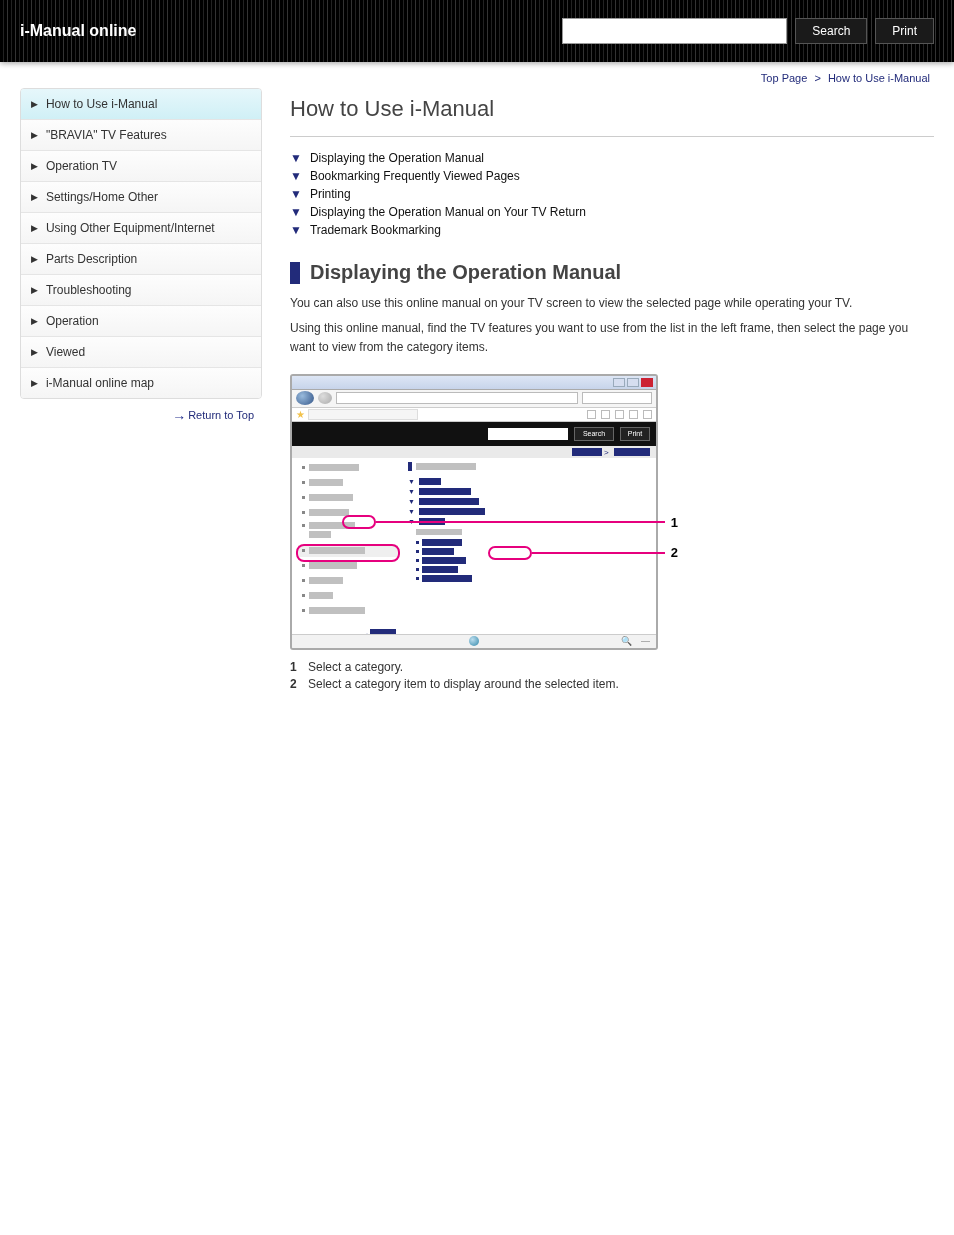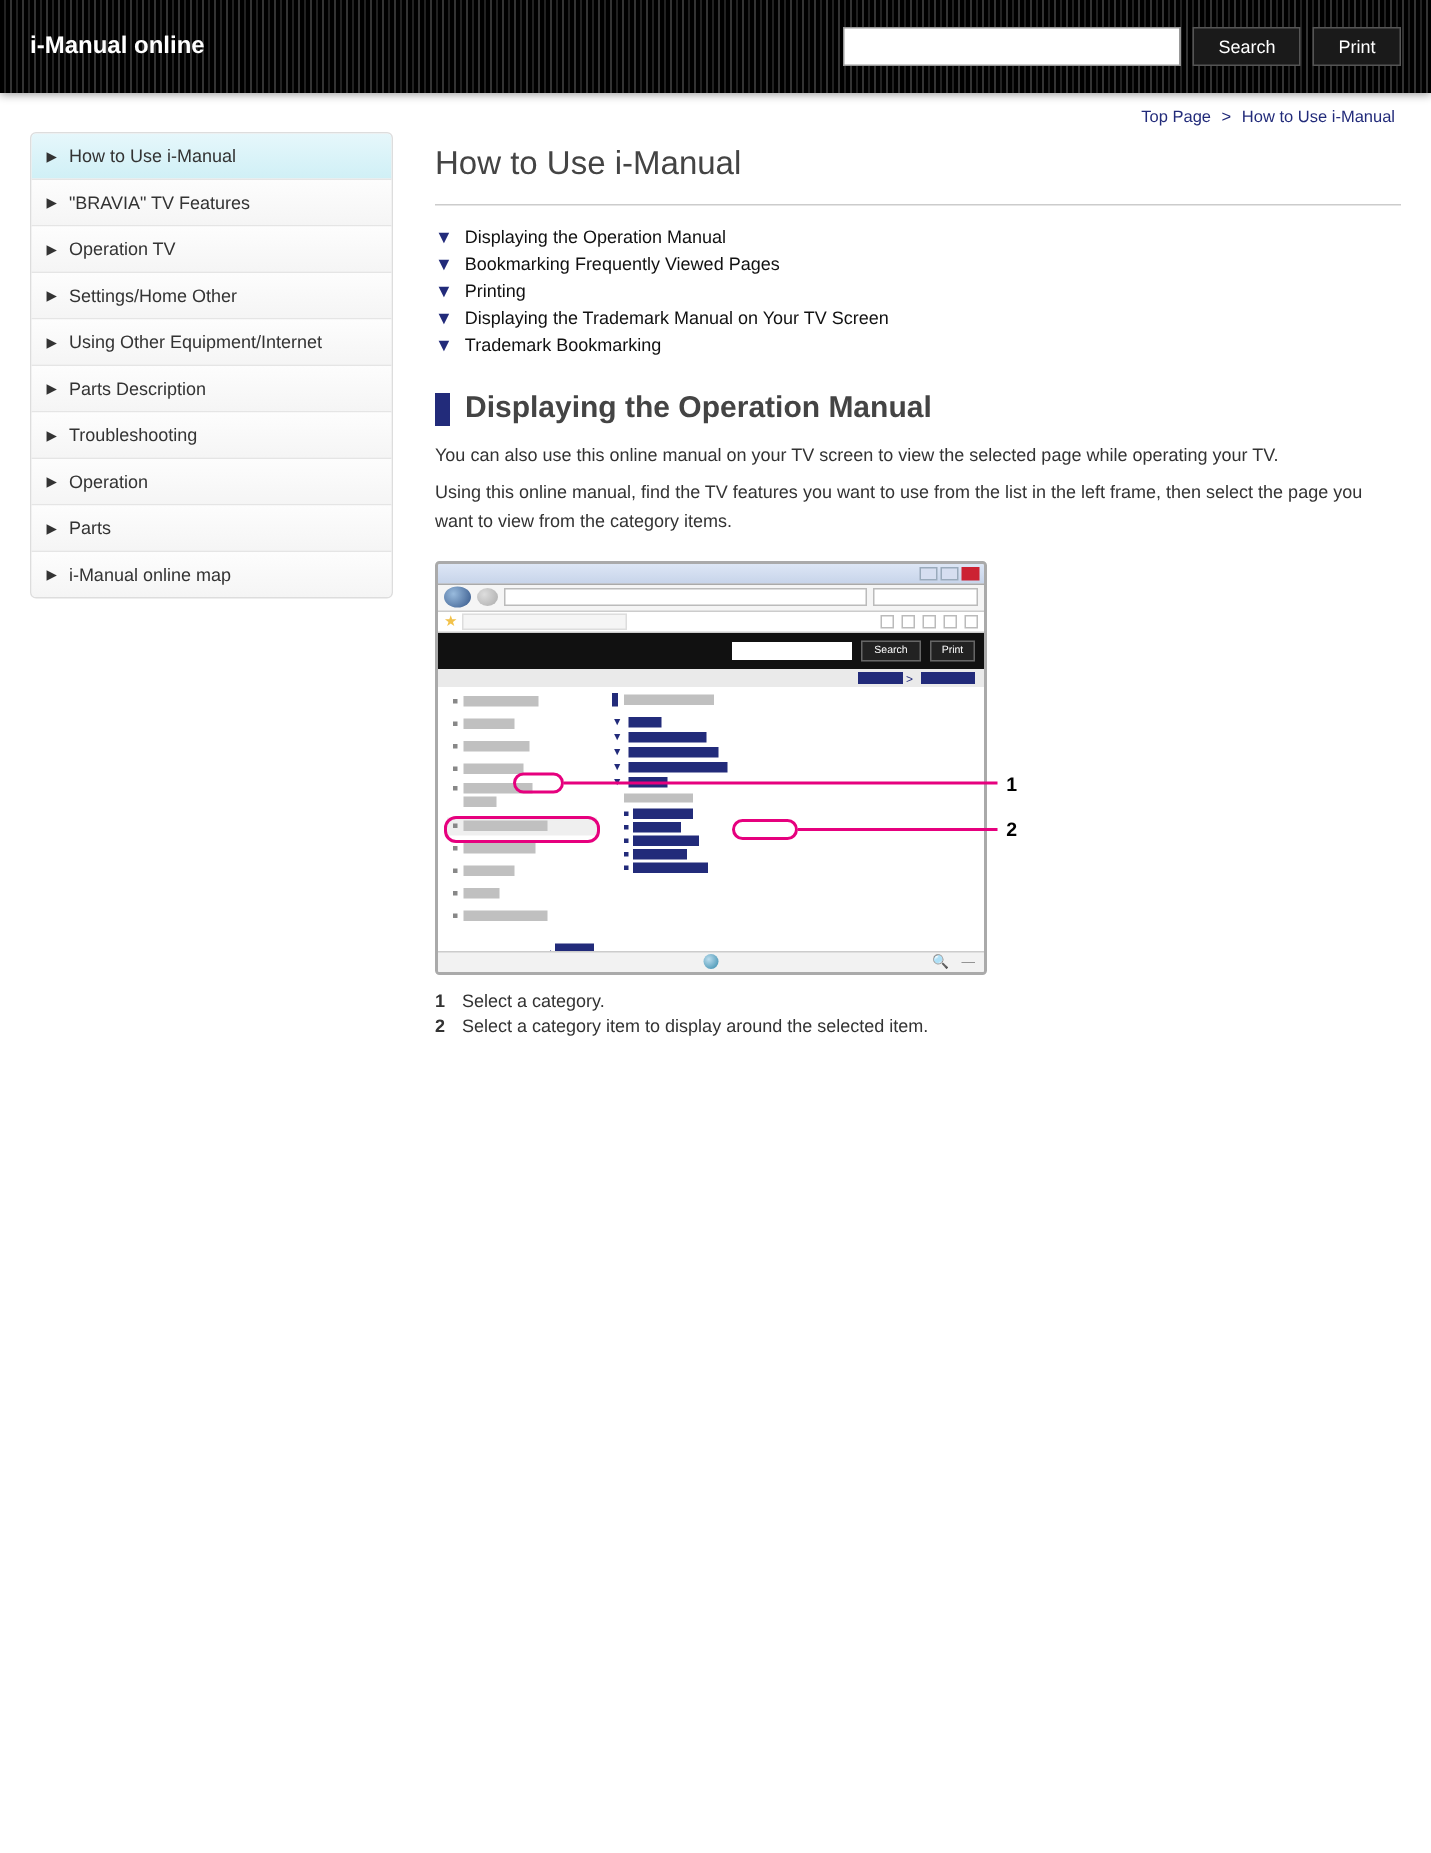--- a/index.html
+++ b/index.html
@@ -146,27 +146,30 @@
       <div class="nav-item">
           <span class="chev">▶</span>
           <span>Troubleshooting</span>
         </div>
       <div class="nav-item">
           <span class="chev">▶</span>
           <span>Operation</span>
         </div>
       <div class="nav-item">
           <span class="chev">▶</span>
-          <span>Parts</span>
+          <span>Viewed</span>
         </div>
       <div class="nav-item">
           <span class="chev">▶</span>
           <span>i-Manual online map</span>
         </div>
     </nav>
+    <div class="nav-foot">
+      <span class="arrow">→</span><span>Return to Top</span>
+    </div>
   </aside>
 
   <main class="main">
     <h1 class="page-title">How to Use i-Manual</h1>
     <div class="rule"></div>
 
     <div class="toc">
       <div class="toc-row">
           <span class="tri">▼</span>
           <a>Displaying the Operation Manual</a>
@@ -174,21 +177,21 @@
       <div class="toc-row">
           <span class="tri">▼</span>
           <a>Bookmarking Frequently Viewed Pages</a>
         </div>
       <div class="toc-row">
           <span class="tri">▼</span>
           <a>Printing</a>
         </div>
       <div class="toc-row">
           <span class="tri">▼</span>
-          <a>Displaying the Trademark Manual on Your TV Screen</a>
+          <a>Displaying the Operation Manual on Your TV Return</a>
         </div>
       <div class="toc-row">
           <span class="tri">▼</span>
           <a>Trademark Bookmarking</a>
         </div>
     </div>
 
     <h2 class="section-h">
       <span class="bar"></span>
       <span>Displaying the Operation Manual</span>

